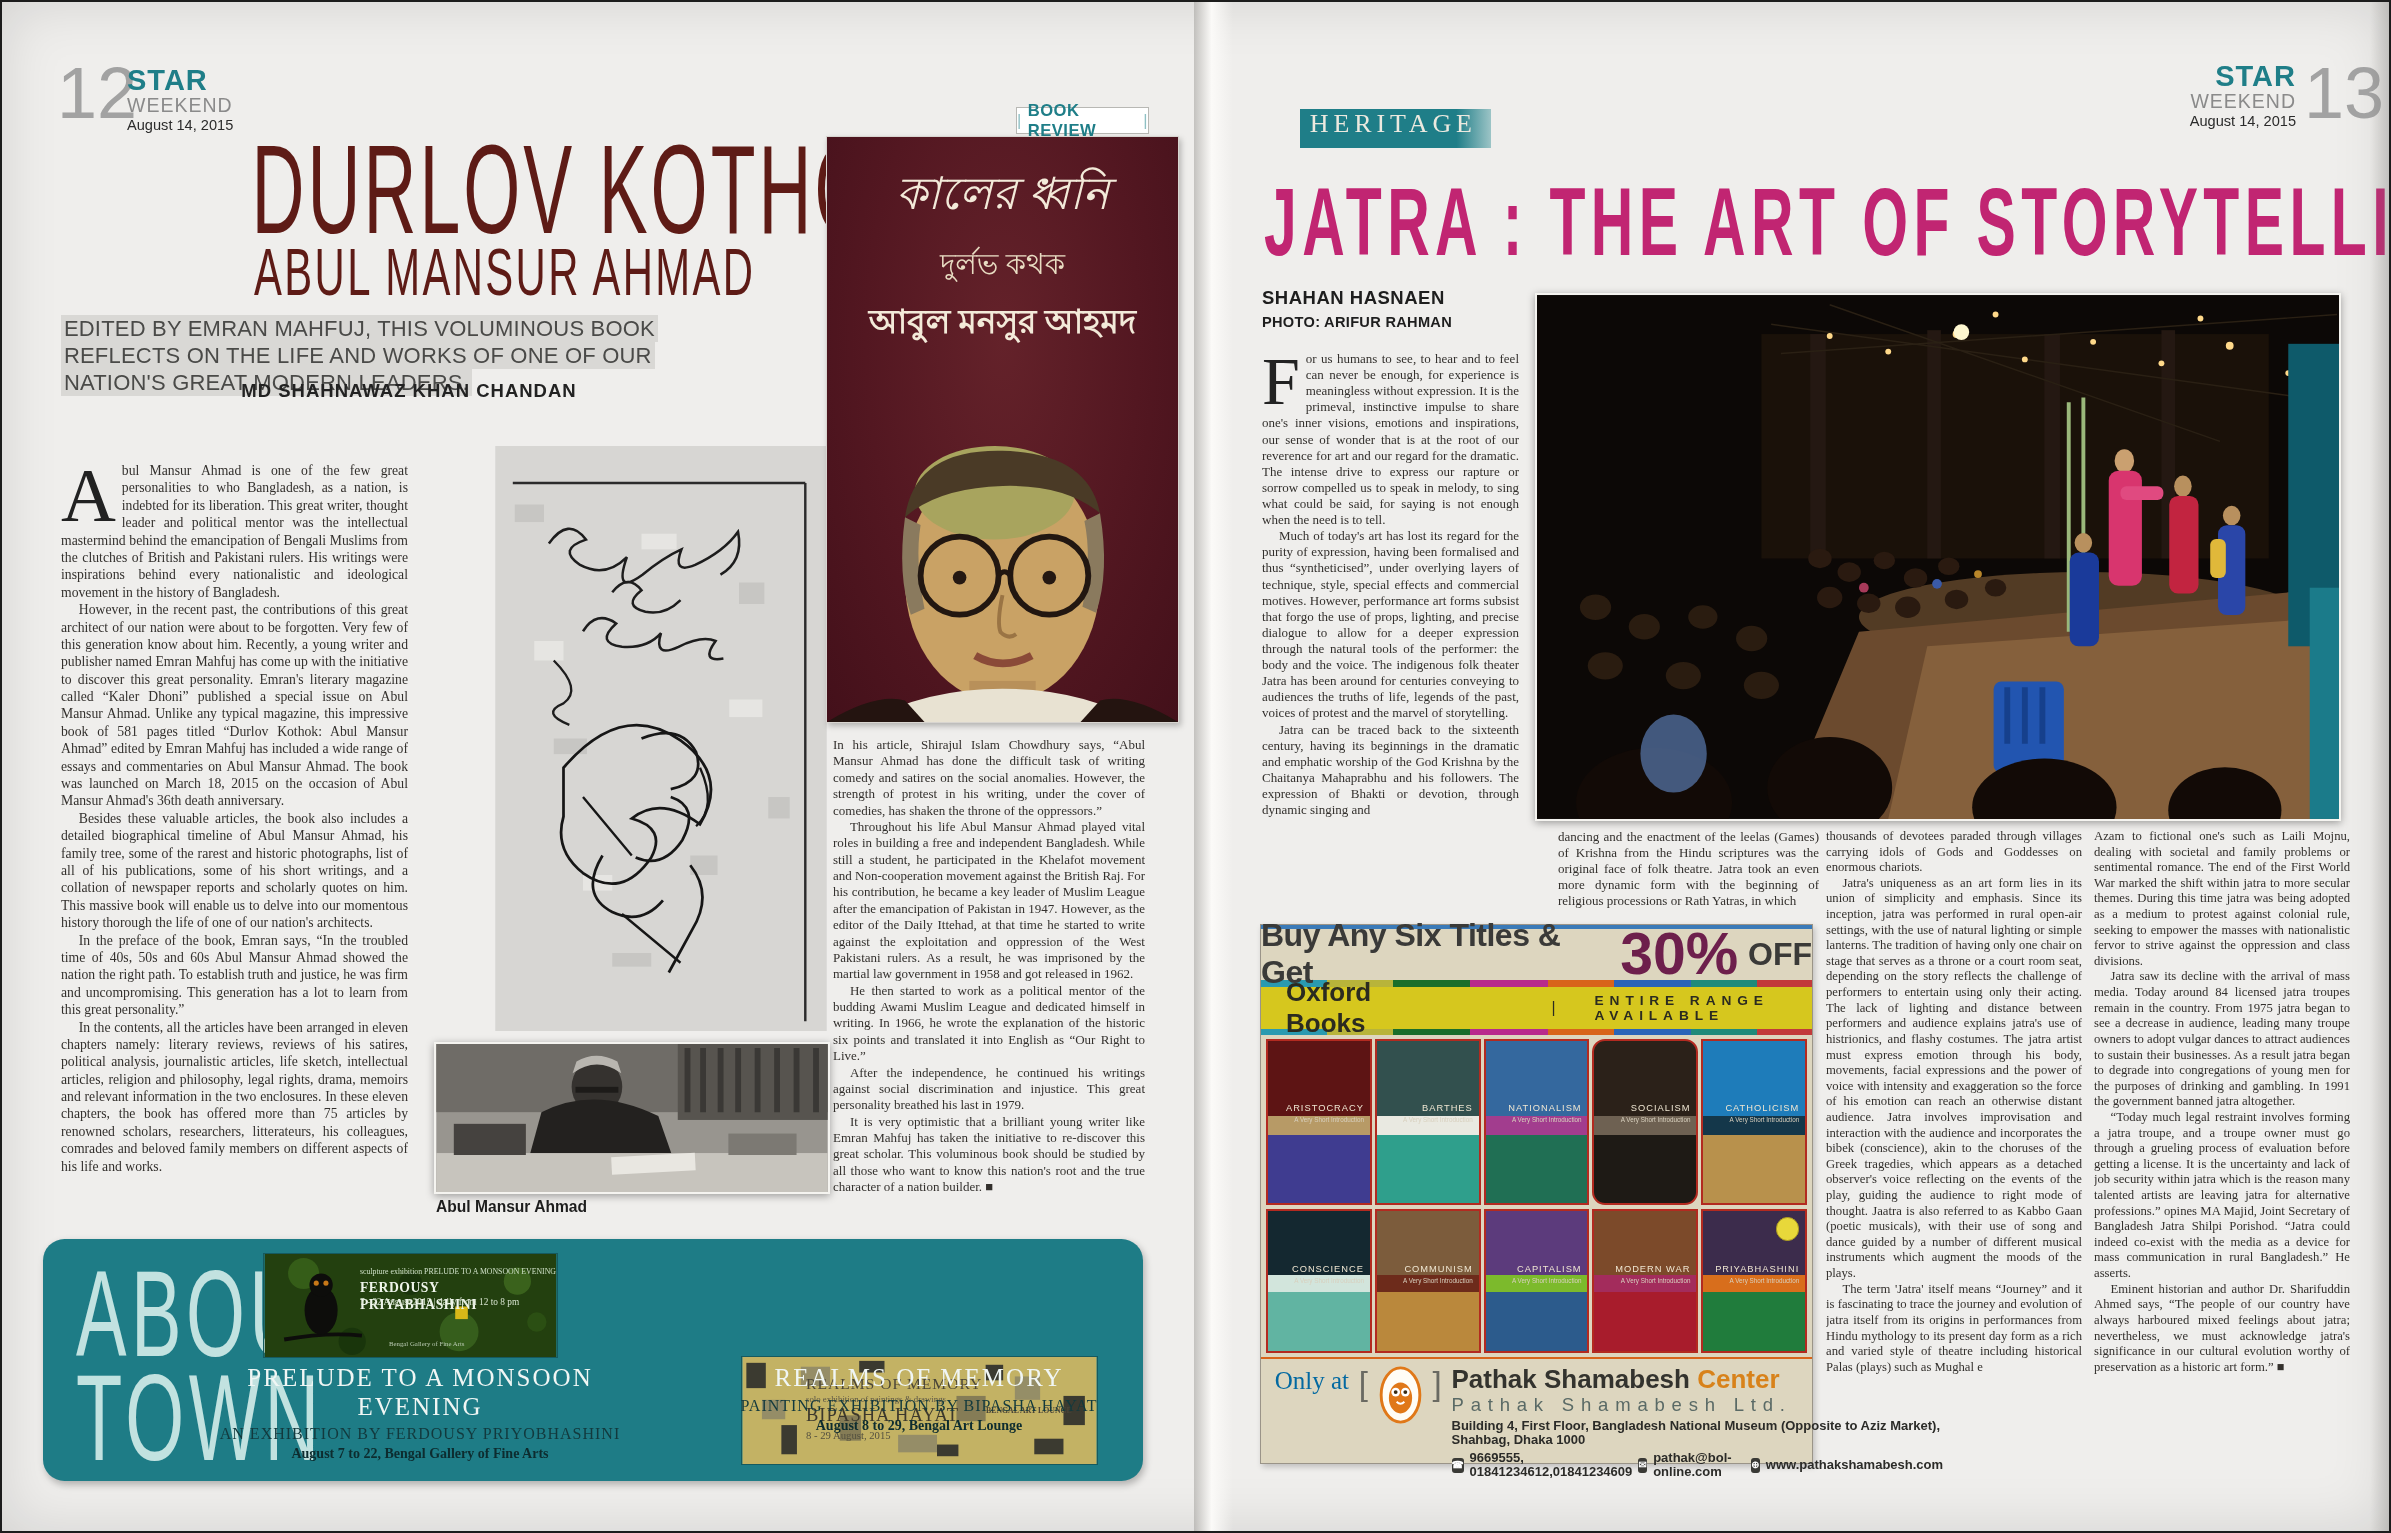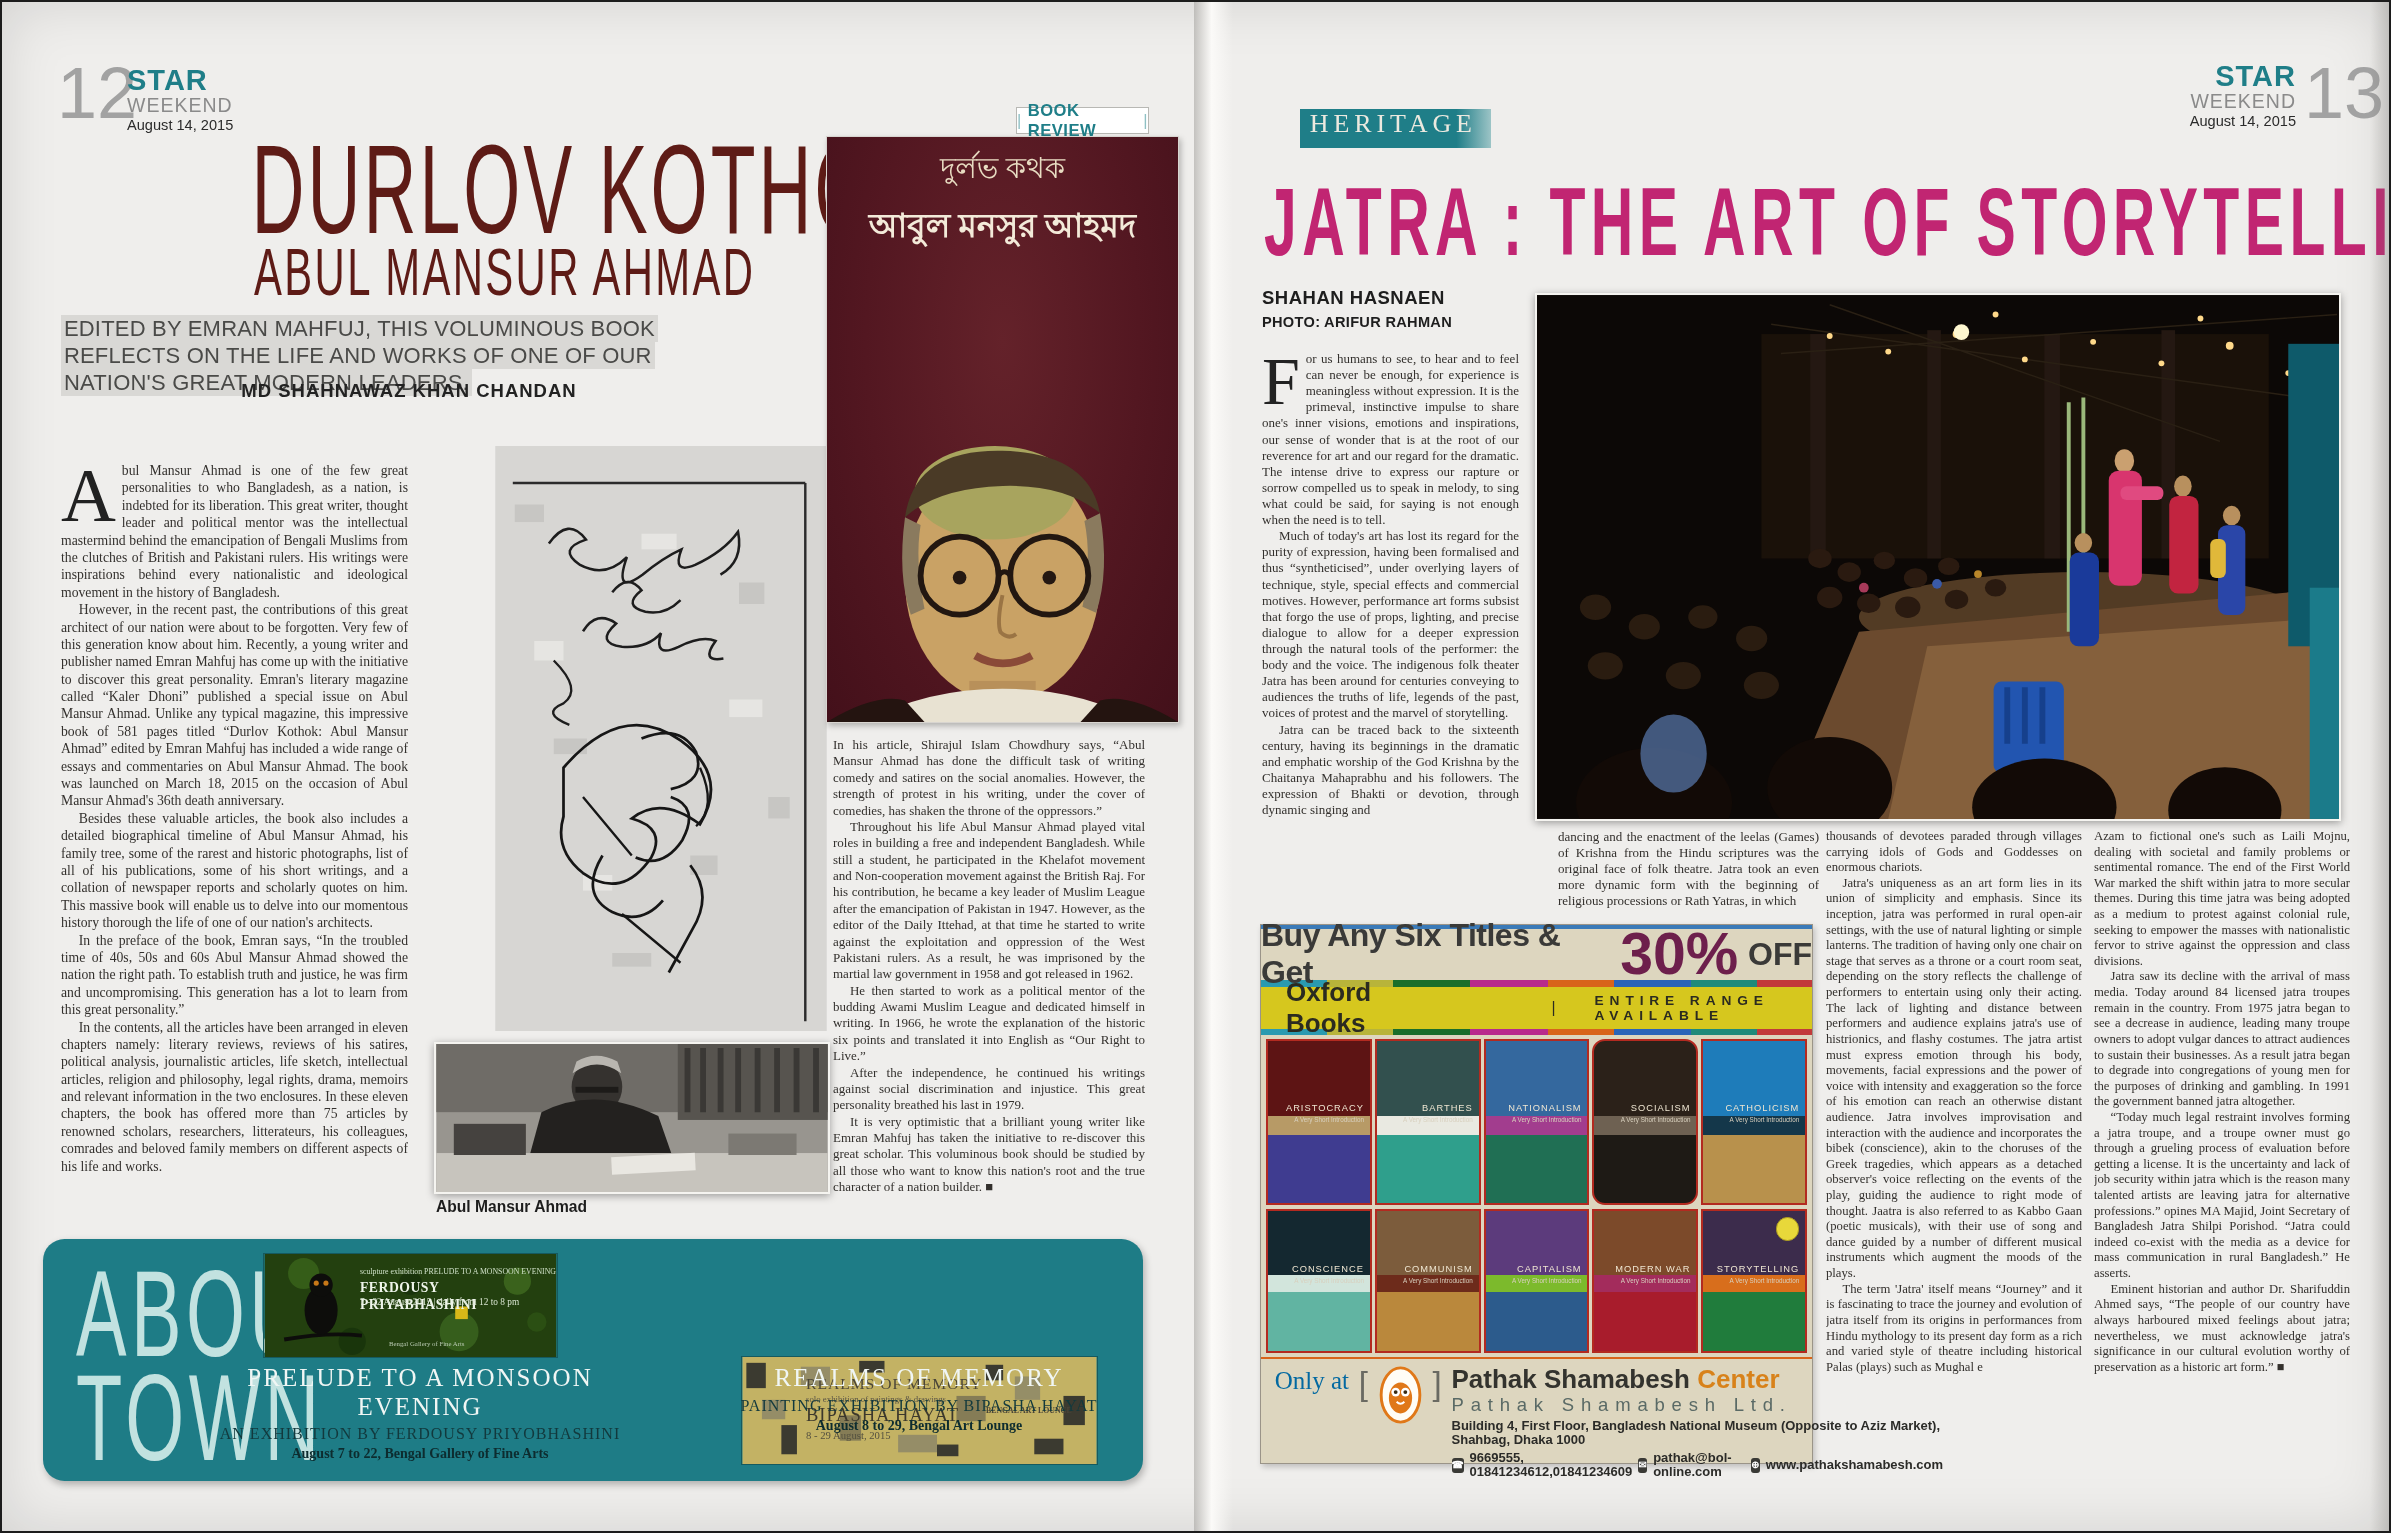--- a/index.html
+++ b/index.html
@@ -182,20 +182,21 @@
     </div>
     <div class="abs caption" style="left:434px;top:1196px;">Abul Mansur Ahmad</div>
 
     <div class="abs tag-review" style="left:1014px;top:105px;width:131px;height:25px;">
       <span class="bar">|</span>
       <span>BOOK REVIEW</span>
       <span class="bar">|</span>
     </div>
 
     <div class="abs bookcover" style="left:824px;top:134px;width:351px;height:585px;">
+      <div class="bc-l1">কালের ধ্বনি</div>
       <div class="bc-l2">দুর্লভ কথক</div>
       <div class="bc-l3">আবুল মনসুর আহমদ</div>
       <svg width="351" height="322" viewBox="0 0 360 330" style="position:absolute;left:0;bottom:0;">
         <ellipse cx="180" cy="185" rx="100" ry="125" fill="#c9a265"></ellipse>
         <ellipse cx="172" cy="95" rx="82" ry="48" fill="#a8a45e"></ellipse>
         <path d="M80 120 q10 -70 100 -68 q88 2 100 64 q-36 -30 -100 -28 q-66 2 -100 32z" fill="#4a3a26"></path>
         <path d="M80 120 q-8 60 6 100 l14 -6 q-10 -50 -4 -86z" fill="#8a7a5e"></path>
         <path d="M280 116 q10 60 -4 102 l-14 -6 q10 -50 2 -88z" fill="#8a7a5e"></path>
         <circle cx="136" cy="180" r="40" fill="none" stroke="#221711" stroke-width="6"></circle>
         <circle cx="228" cy="180" r="40" fill="none" stroke="#221711" stroke-width="6"></circle>
@@ -476,21 +477,21 @@
           </div>
         <div class="cover" style="background: linear-gradient(rgb(92, 59, 124) 0px, rgb(92, 59, 124) 46%, rgb(124, 186, 44) 46%, rgb(124, 186, 44) 58%, rgb(44, 91, 140) 58%, rgb(44, 91, 140) 100%);">
             <span class="cv-t">CAPITALISM</span>
             <span class="cv-s">A Very Short Introduction</span>
           </div>
         <div class="cover" style="background: linear-gradient(rgb(124, 74, 42) 0px, rgb(124, 74, 42) 46%, rgb(163, 44, 92) 46%, rgb(163, 44, 92) 58%, rgb(168, 28, 44) 58%, rgb(168, 28, 44) 100%);">
             <span class="cv-t">MODERN WAR</span>
             <span class="cv-s">A Very Short Introduction</span>
           </div>
         <div class="cover" style="background: linear-gradient(rgb(60, 44, 76) 0px, rgb(60, 44, 76) 46%, rgb(216, 110, 28) 46%, rgb(216, 110, 28) 58%, rgb(32, 124, 60) 58%, rgb(32, 124, 60) 100%);">
-            <span class="cv-t">STORYTELLING</span>
+            <span class="cv-t">PRIYABHASHINI</span>
             <span class="cv-s">A Very Short Introduction</span>
             <div class="cv-badge"></div>
           </div>
       </div>
       <div class="ad-bottom">
         <span class="onlyat">Only at</span>
         <span class="bracket">[</span>
         <svg width="45" height="60" viewBox="0 0 46 62" style="flex:none;">
           <ellipse cx="23" cy="31" rx="20" ry="28" fill="#fffdf6" stroke="#e07818" stroke-width="3"></ellipse>
           <ellipse cx="23" cy="34" rx="12" ry="16" fill="#e07818"></ellipse>

